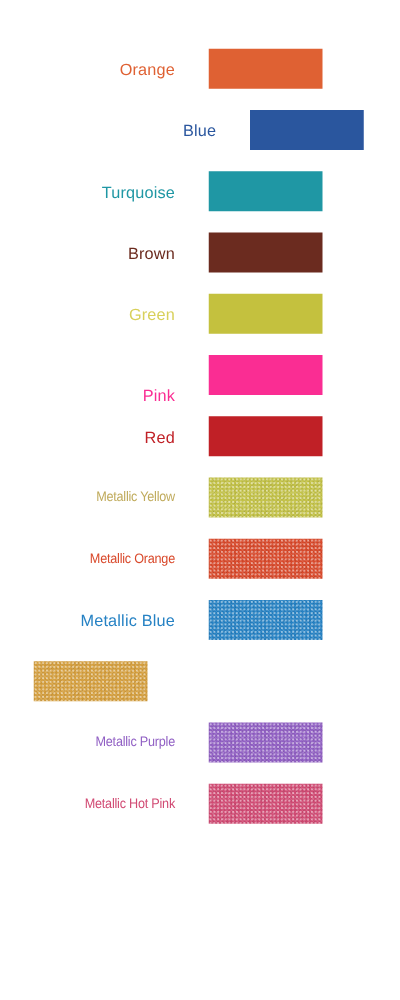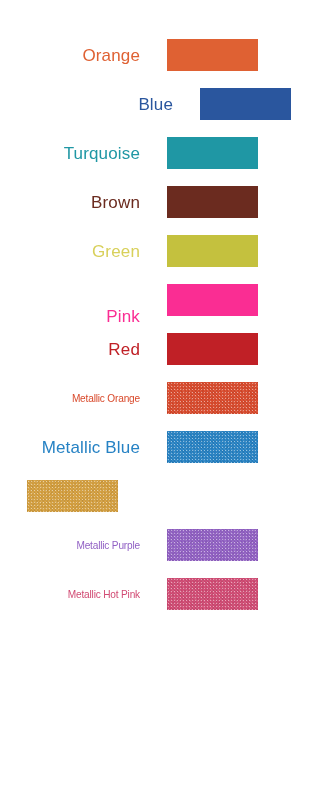--- a/index.html
+++ b/index.html
@@ -29,21 +29,21 @@
     height: 32px;
     margin-bottom: 17px;
     display: flex;
     align-items: center;
   }
 
   .color-label {
     width: 140px;
     padding-right: 0;
     text-align: right;
-    font-size: 17px;
+    font-size: 13px;
     line-height: 13px;
     letter-spacing: 0.15px;
     white-space: nowrap;
     font-family: "Liberation Sans", "DejaVu Sans", sans-serif;
   }
 
   
   .color-label.condensed {
     font-size: 11px;
     letter-spacing: -0.2px;
@@ -138,20 +138,26 @@
         <div class="swatch" style="background-color: rgb(250, 45, 147);"></div>
       </div>
     </div>
     <div class="color-row">
       <div class="color-label" style="color: rgb(192, 32, 38);">Red</div>
       <div class="swatch-wrap">
         <div class="swatch" style="background-color: rgb(192, 32, 38);"></div>
       </div>
     </div>
     <div class="color-row">
+      <div class="color-label condensed" style="color: rgb(192, 171, 92);">Metallic Yellow</div>
+      <div class="swatch-wrap">
+        <div class="swatch metallic" style="background-color: rgb(195, 194, 71);"></div>
+      </div>
+    </div>
+    <div class="color-row">
       <div class="color-label condensed" style="color: rgb(217, 73, 43);">Metallic Orange</div>
       <div class="swatch-wrap">
         <div class="swatch metallic" style="background-color: rgb(217, 73, 43);"></div>
       </div>
     </div>
     <div class="color-row">
       <div class="color-label" style="color: rgb(38, 130, 196);">Metallic Blue</div>
       <div class="swatch-wrap">
         <div class="swatch metallic" style="background-color: rgb(38, 130, 196);"></div>
       </div>

